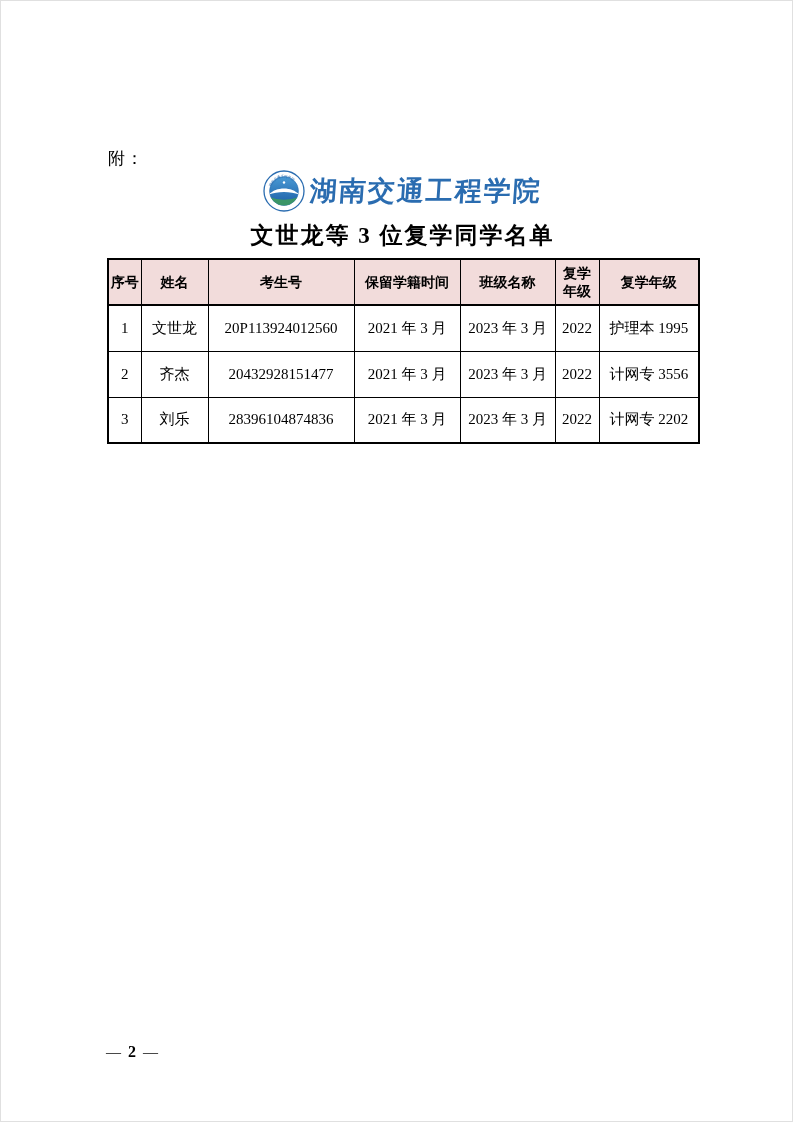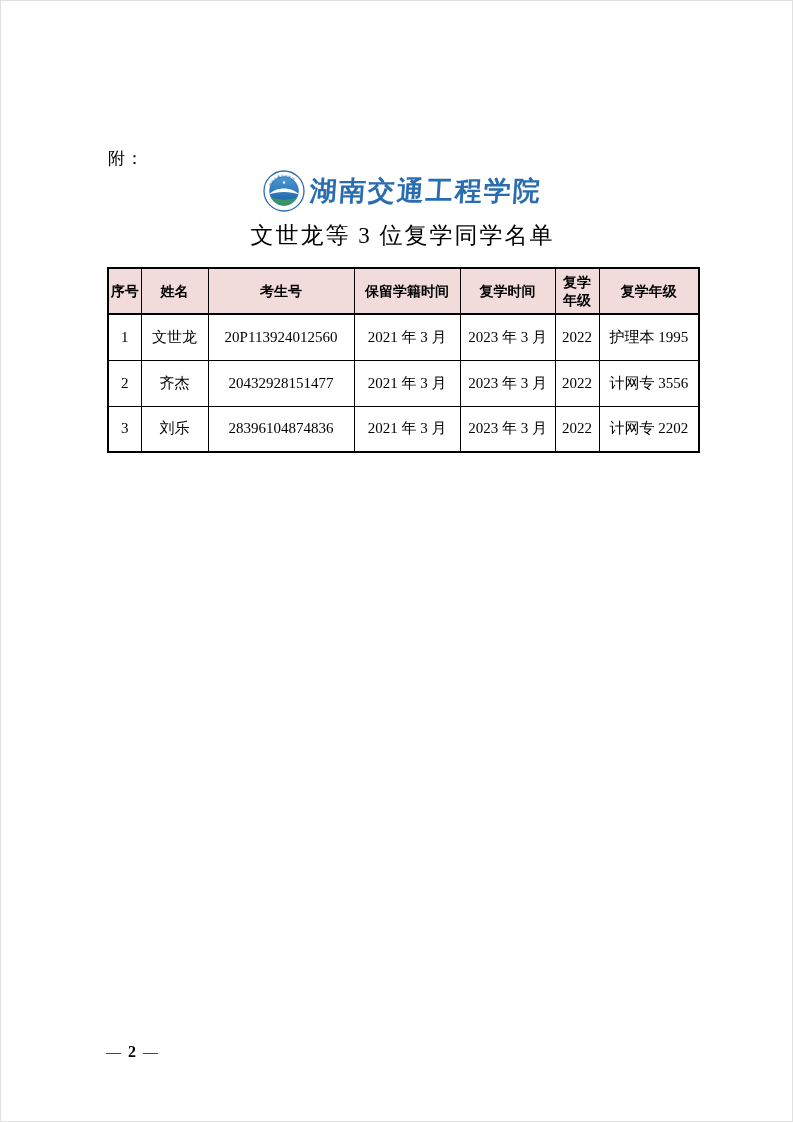--- a/index.html
+++ b/index.html
@@ -41,28 +41,28 @@
     font-size: 27px;
     font-weight: 700;
     color: var(--school-blue, #2a6cb0);
     letter-spacing: 2px;
     white-space: nowrap;
     transform: skewX(-4deg);
   }
   .doc-title {
     margin-top: 7px;
     font-size: 23px;
-    font-weight: 400;
+    font-weight: 700;
     letter-spacing: 2px;
     white-space: nowrap;
   }
   table.roster {
     position: absolute;
     left: 106px;
-    top: 266px;
+    top: 257px;
     width: 591px;
     border-collapse: collapse;
     table-layout: fixed;
   }
   table.roster th, table.roster td {
     border: 1px solid var(--border, #000000);
     text-align: center;
     vertical-align: middle;
     padding: 2px 1px;
     overflow: hidden;
@@ -142,21 +142,21 @@
         <col style="width:95px">
         <col style="width:44px">
         <col style="width:100px">
     </colgroup>
     <thead>
       <tr>
         <th>序号</th>
         <th>姓名</th>
         <th>考生号</th>
         <th>保留学籍时间</th>
-        <th>复学时间</th>
+        <th>班级名称</th>
         <th>复学年级</th>
         <th>复学年级</th>
       </tr>
     </thead>
     <tbody>
       <tr>
         <td>1</td>
         <td>文世龙</td>
         <td>20P113924012560</td>
         <td>2021 年 3 月</td>

